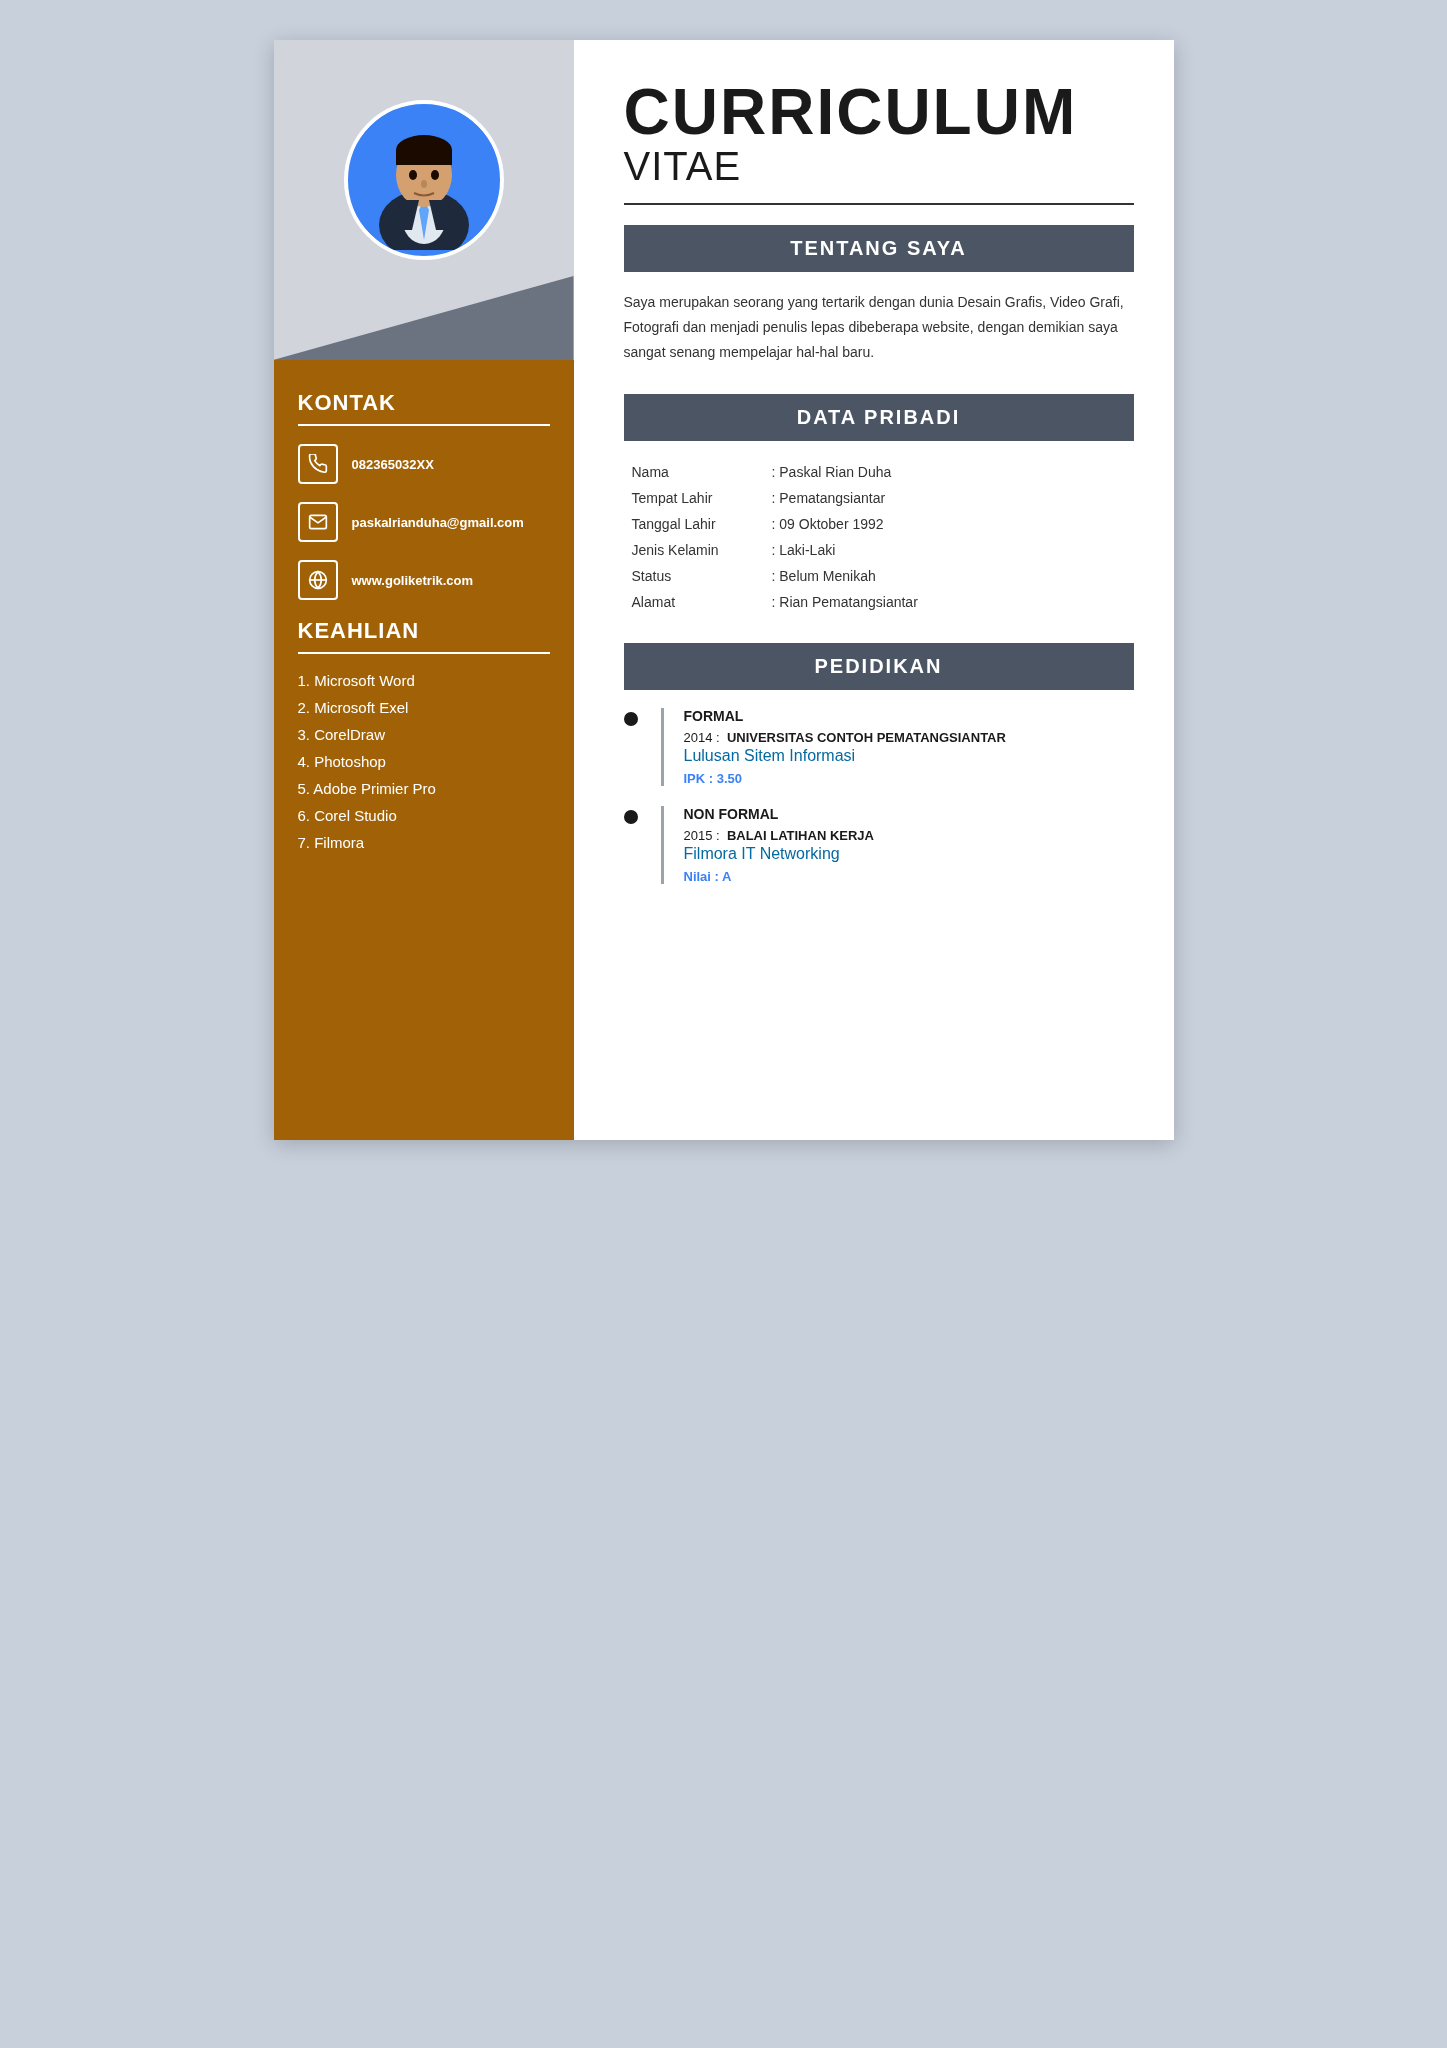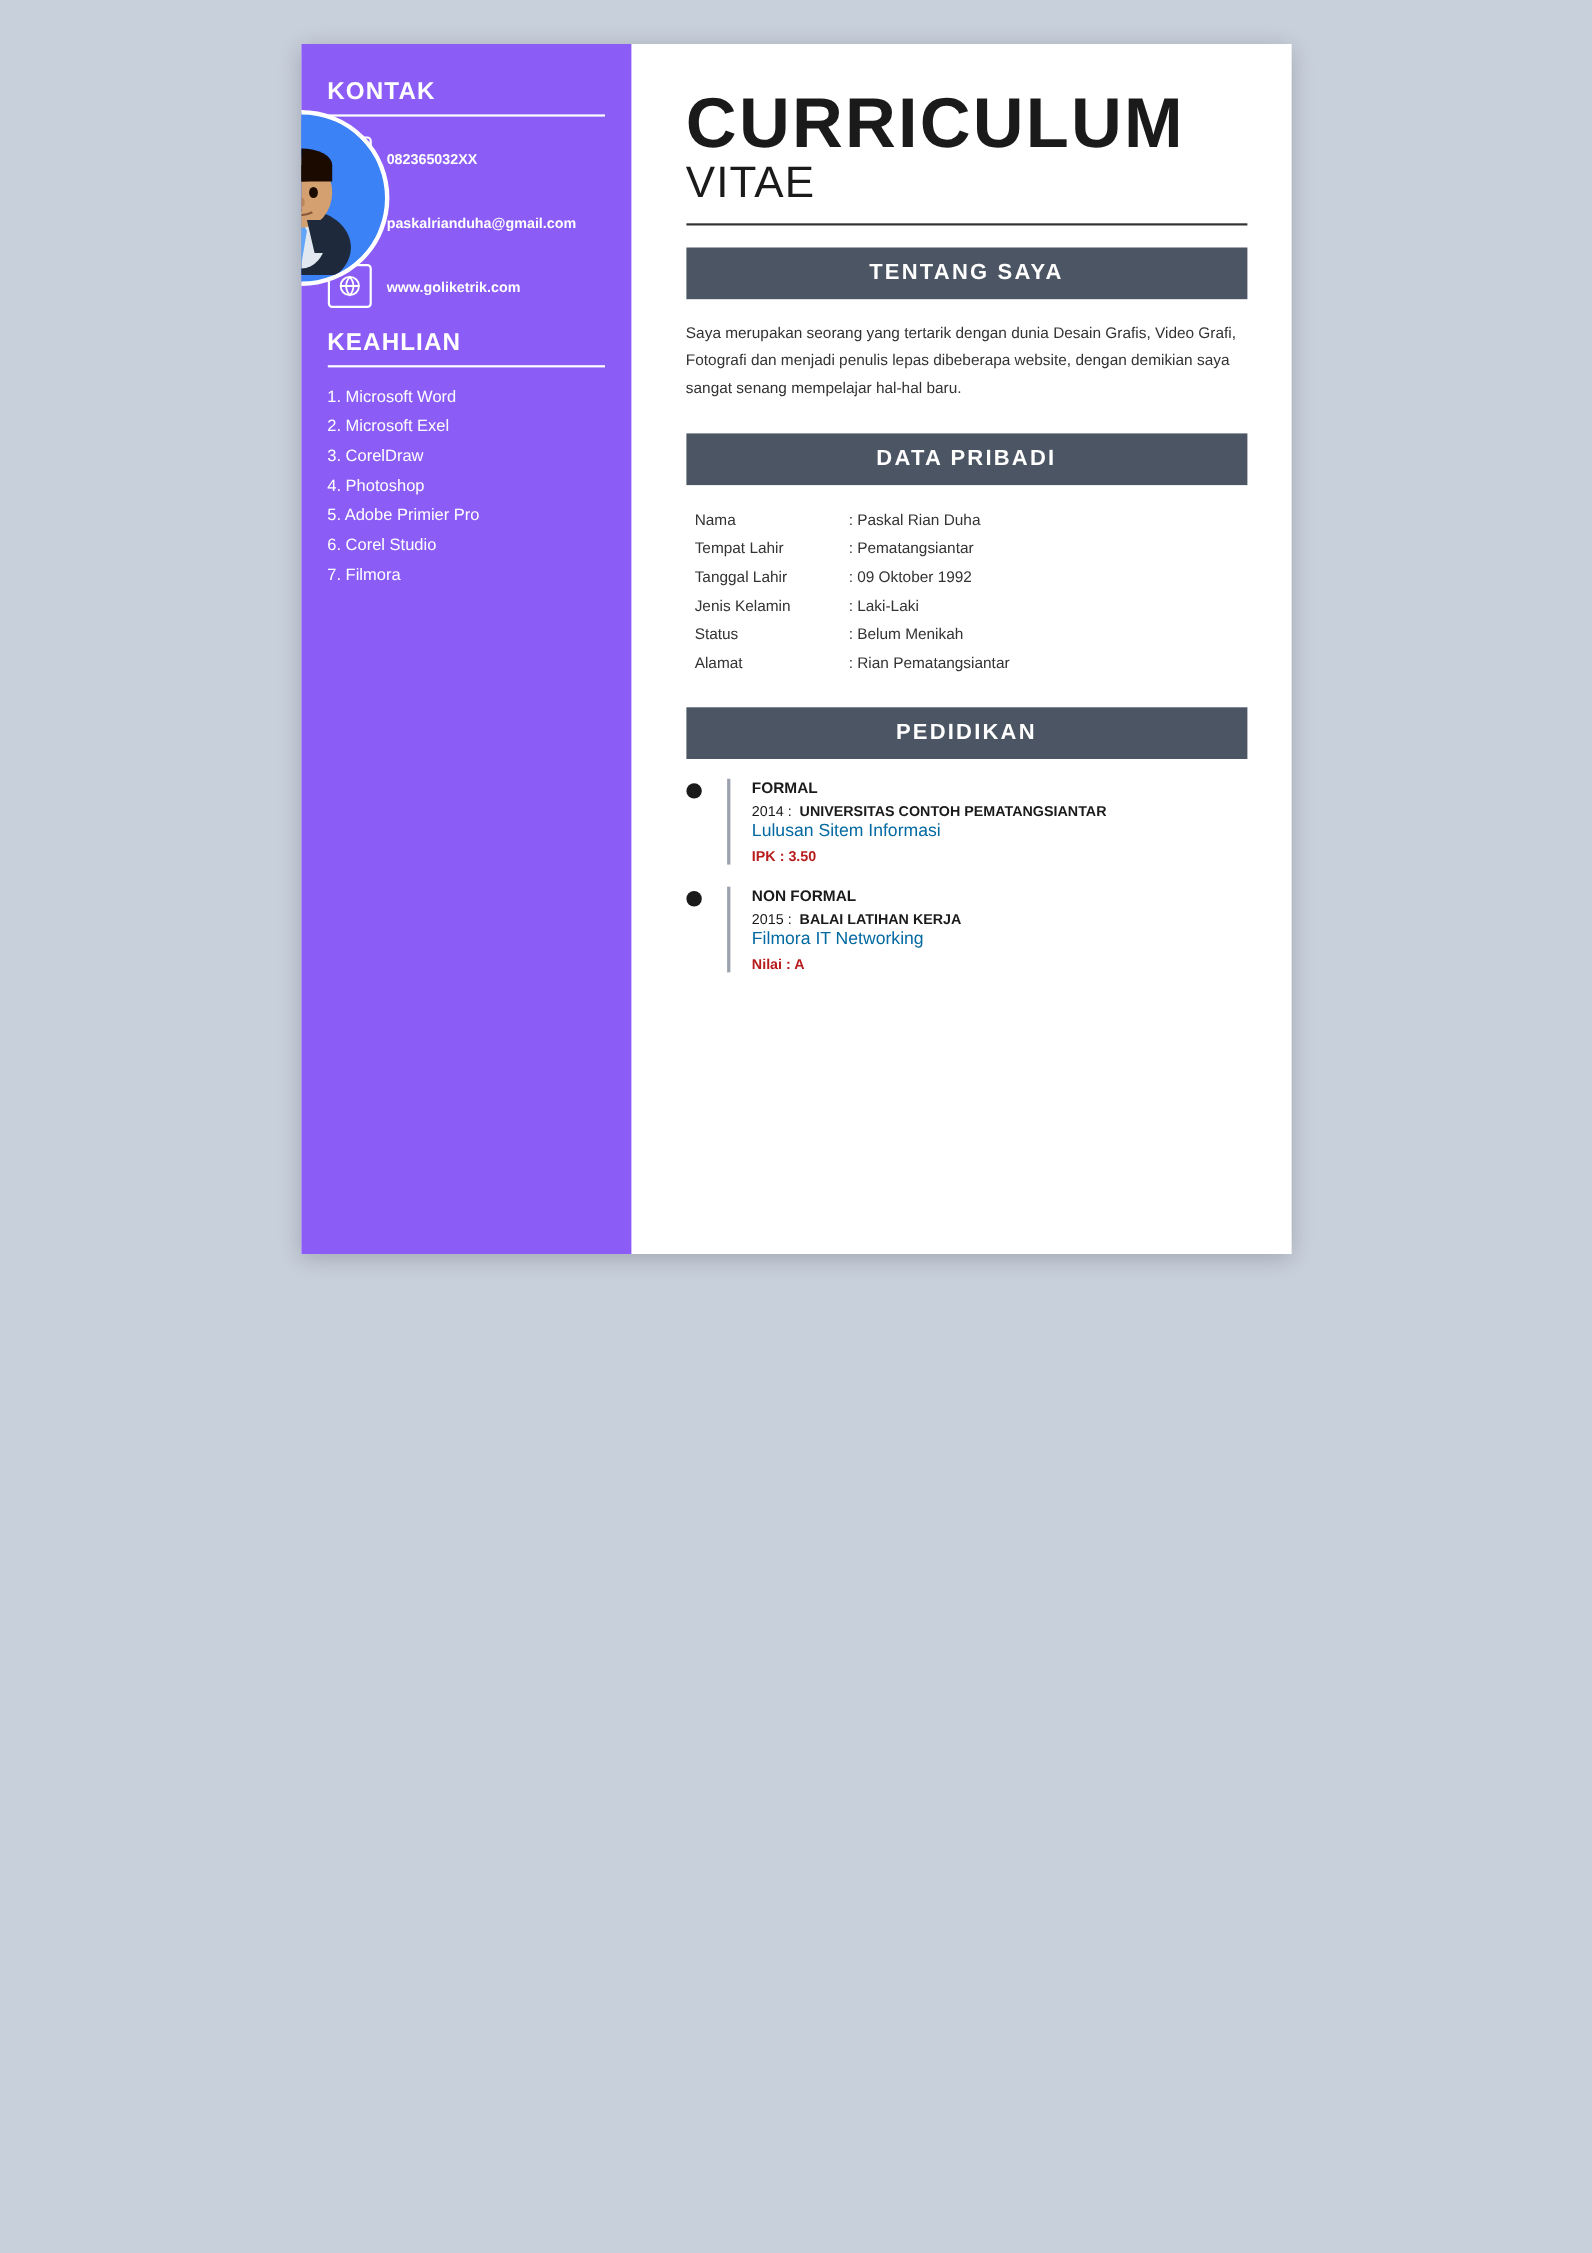--- a/index.html
+++ b/index.html
@@ -17,25 +17,25 @@
       background: white;
       display: flex;
       box-shadow: 0 4px 20px rgba(0,0,0,0.2);
       min-height: 1100px;
       position: relative;
     }
     
     .sidebar {
       width: 300px;
       min-width: 300px;
-      background: #8b5cf6;
+      background: #a16207;
       position: relative;
       overflow: hidden;
       display: flex;
-      flex-direction: row;
+      flex-direction: column;
     }
     .sidebar-top {
       background: #d1d5db;
       height: 320px;
       position: relative;
       display: flex;
       align-items: flex-end;
       justify-content: flex-start;
     }
     
@@ -213,21 +213,21 @@
       text-transform: uppercase;
     }
     .edu-sub {
       font-size: 16px;
       color: #0369a1;
       margin-top: 2px;
     }
     .edu-grade {
       font-weight: 700;
       font-size: 13px;
-      color: #b91c1c;
+      color: #3b82f6;
       margin-top: 6px;
     }
     .left-border-line {
       border-left: 3px solid #9ca3af;
       padding-left: 20px;
       margin-left: 7px;
     }
   </style>
 </head>
 <body>

